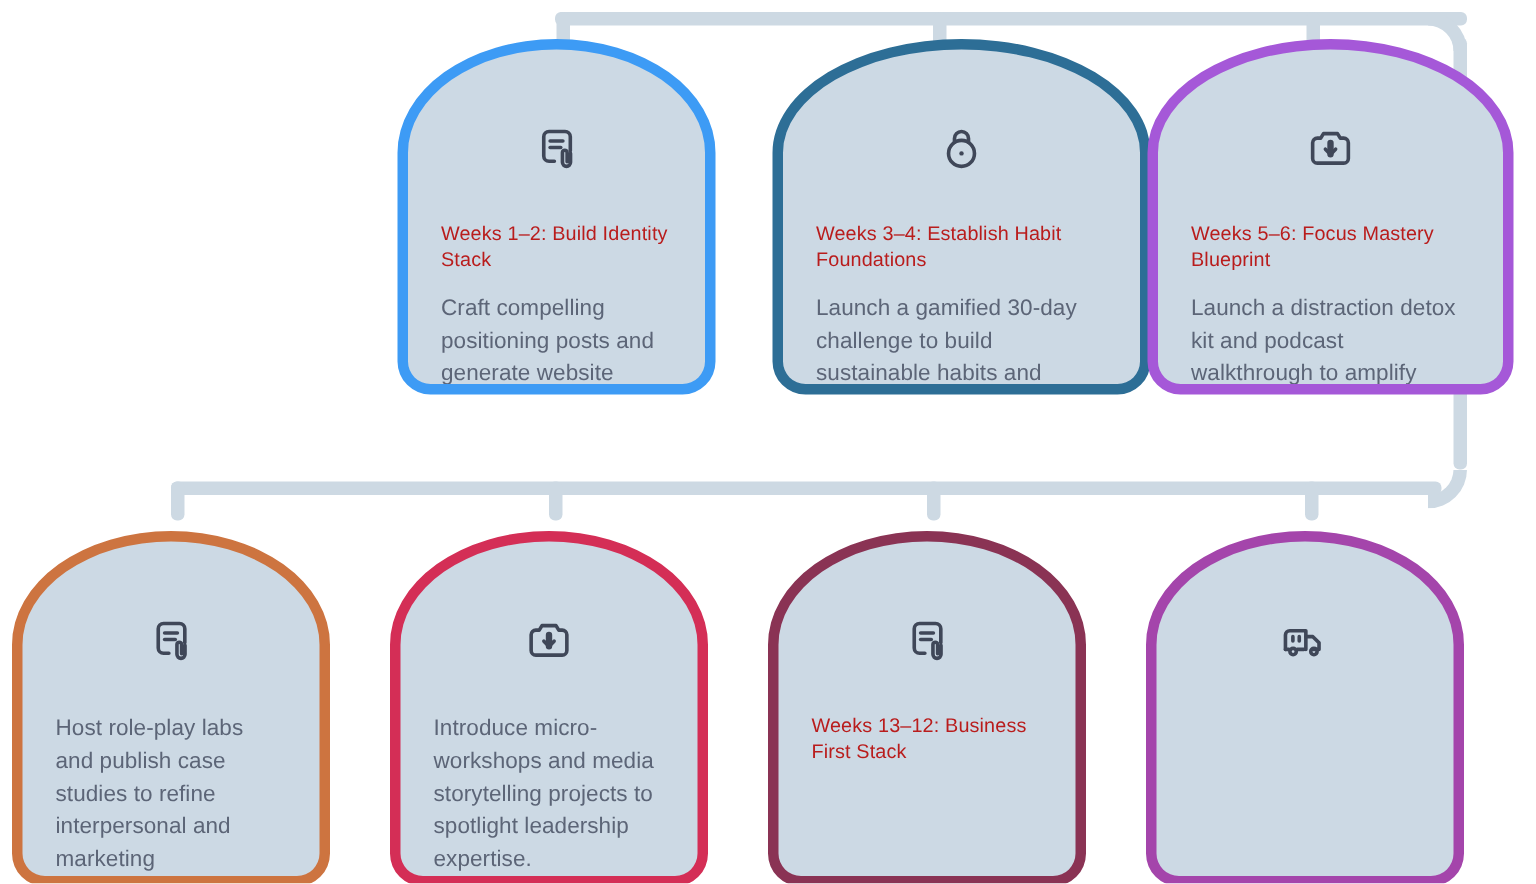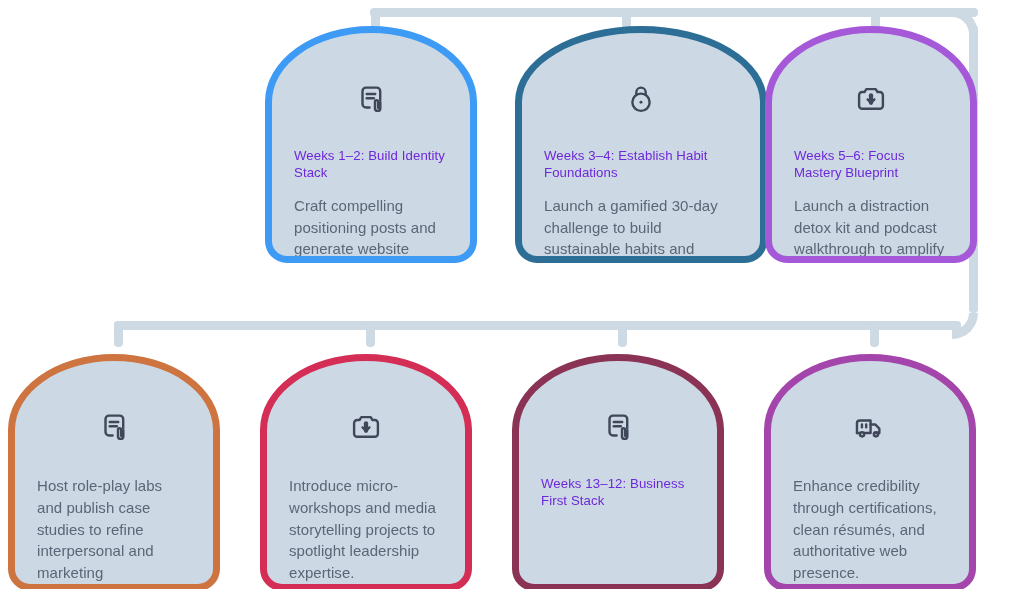--- a/index.html
+++ b/index.html
@@ -72,21 +72,21 @@
     flex: none;
   }
   .icon-wrap svg {
     display: block;
     width: 34px;
     height: 34px;
   }
   .card-title {
     font-size: 13.2px;
     line-height: 1.32;
-    color: #6d28d9;
+    color: #b91c1c;
     font-weight: 400;
     margin: 0 0 13px 0;
     letter-spacing: .1px;
   }
   .card-desc {
     font-size: 15px;
     line-height: 1.45;
     color: #5c6577;
     margin: 0;
     letter-spacing: .05px;
@@ -136,21 +136,21 @@
           <circle cx="12" cy="14.3" r="6.1"></circle>
           <path d="M8.7 9.1V7.3a3.3 3.3 0 0 1 6.6 0v1.8"></path>
           <circle cx="12" cy="14.3" r="1.05" fill="#3f4758" stroke="none"></circle>
         </svg>
       </div>
       <div class="card-title">Weeks 3–4: Establish Habit Foundations</div>
       <div class="card-desc">Launch a gamified 30-day challenge to build sustainable habits and interactive community growth.</div>
     </div>
   </div>
 
-  <div class="card" style="left:765px; top:26px; width:212px; height:237px; border-color:#a558d8;">
+  <div class="card" style="left:765px; top:26px; width:244px; height:237px; border-color:#a558d8;">
     <div class="card-inner">
       <div class="icon-wrap">
         <svg viewBox="0 0 24 24" fill="none" stroke="#3f4758" stroke-width="1.7" stroke-linecap="round" stroke-linejoin="round">
           <path d="M3.6 9.3a2.2 2.2 0 0 1 2.2-2.2h1.6l1.3-2.1h6.6l1.3 2.1h1.6a2.2 2.2 0 0 1 2.2 2.2v7.4a2.2 2.2 0 0 1-2.2 2.2H5.8a2.2 2.2 0 0 1-2.2-2.2z"></path>
           <path d="M12 9.4v5.3"></path>
           <path d="M9.6 12.3 12 14.8l2.4-2.5"></path>
           <path d="M12 9.4v5.3" stroke-width="3"></path>
         </svg>
       </div>
       <div class="card-title">Weeks 5–6: Focus Mastery Blueprint</div>
@@ -206,17 +206,16 @@
         <svg viewBox="0 0 24 24" fill="none" stroke="#3f4758" stroke-width="1.7" stroke-linecap="round" stroke-linejoin="round">
           <path d="M2.8 16.2V9.4a2 2 0 0 1 2-2h7.6v8.8"></path>
           <path d="M12.4 10.2h3.3l2.9 2.9v3.1"></path>
           <path d="M2.8 16.2h1.6M8.4 16.2h3.1M15.6 16.2h2.6"></path>
           <line x1="6.3" y1="10.2" x2="6.3" y2="12.2"></line>
           <line x1="9.3" y1="10.2" x2="9.3" y2="12.2"></line>
           <circle cx="6.4" cy="17.2" r="1.5"></circle>
           <circle cx="16.2" cy="17.2" r="1.5"></circle>
         </svg>
       </div>
-      <div class="card-desc">Enhance credibility through certifications, clean résumés, and authoritative web presence.</div>
     </div>
   </div>
 
 </div>
 
 </body></html>

